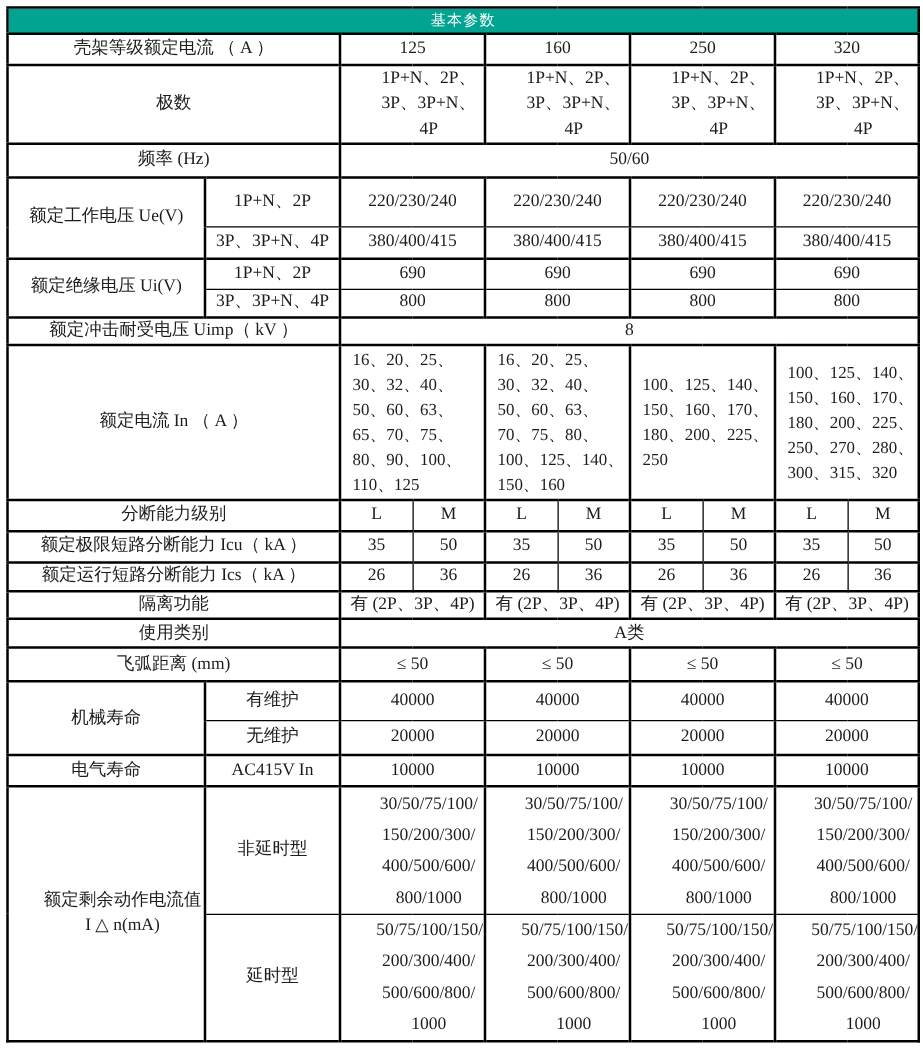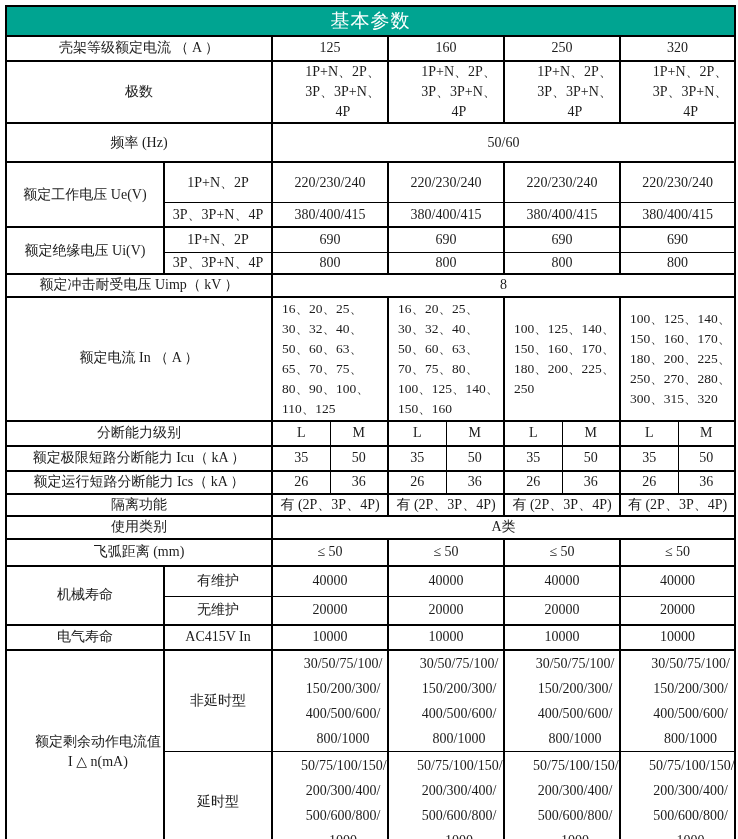--- a/index.html
+++ b/index.html
@@ -17,28 +17,28 @@
     font-size: 14px; color: #1c1c1c; padding: 0 2px; line-height: 1.45;
     overflow: hidden;
   }
   tr.major > td { border-top-width: 2px; }
   td.gl { border-left-width: 2px; }
   td.pre { white-space: pre-line; padding-left: 28px; }
   td.left { text-align: left; padding-left: 9px; }
   td.in-cell { line-height: 20px; font-size: 13.5px; }
   td.res-cell { line-height: 25px; }
   td.title-cell {
-    background: #00A491; color: #ffffff; font-size: 19px;
+    background: #00A491; color: #ffffff; font-size: 12px;
     letter-spacing: 1px;
   }
   
   tr.r-title  { height: 21px; }
   tr.r-frame  { height: 25px; margin-top: 40px; }
   tr.r-poles  { height: 26px; }
-  tr.r-freq   { height: 39px; }
+  tr.r-freq   { height: 27px; }
   tr.r-ue1    { height: 40px; }
   tr.r-ue2    { height: 25px; }
   tr.r-ui1    { height: 25px; }
   tr.r-ui2    { height: 21px; }
   tr.r-uimp   { height: 21px; }
   tr.r-in     { height: 124px; }
   tr.r-grade  { height: 25px; }
   tr.r-icu    { height: 25px; }
   tr.r-ics    { height: 23px; }
   tr.r-iso    { height: 22px; }

